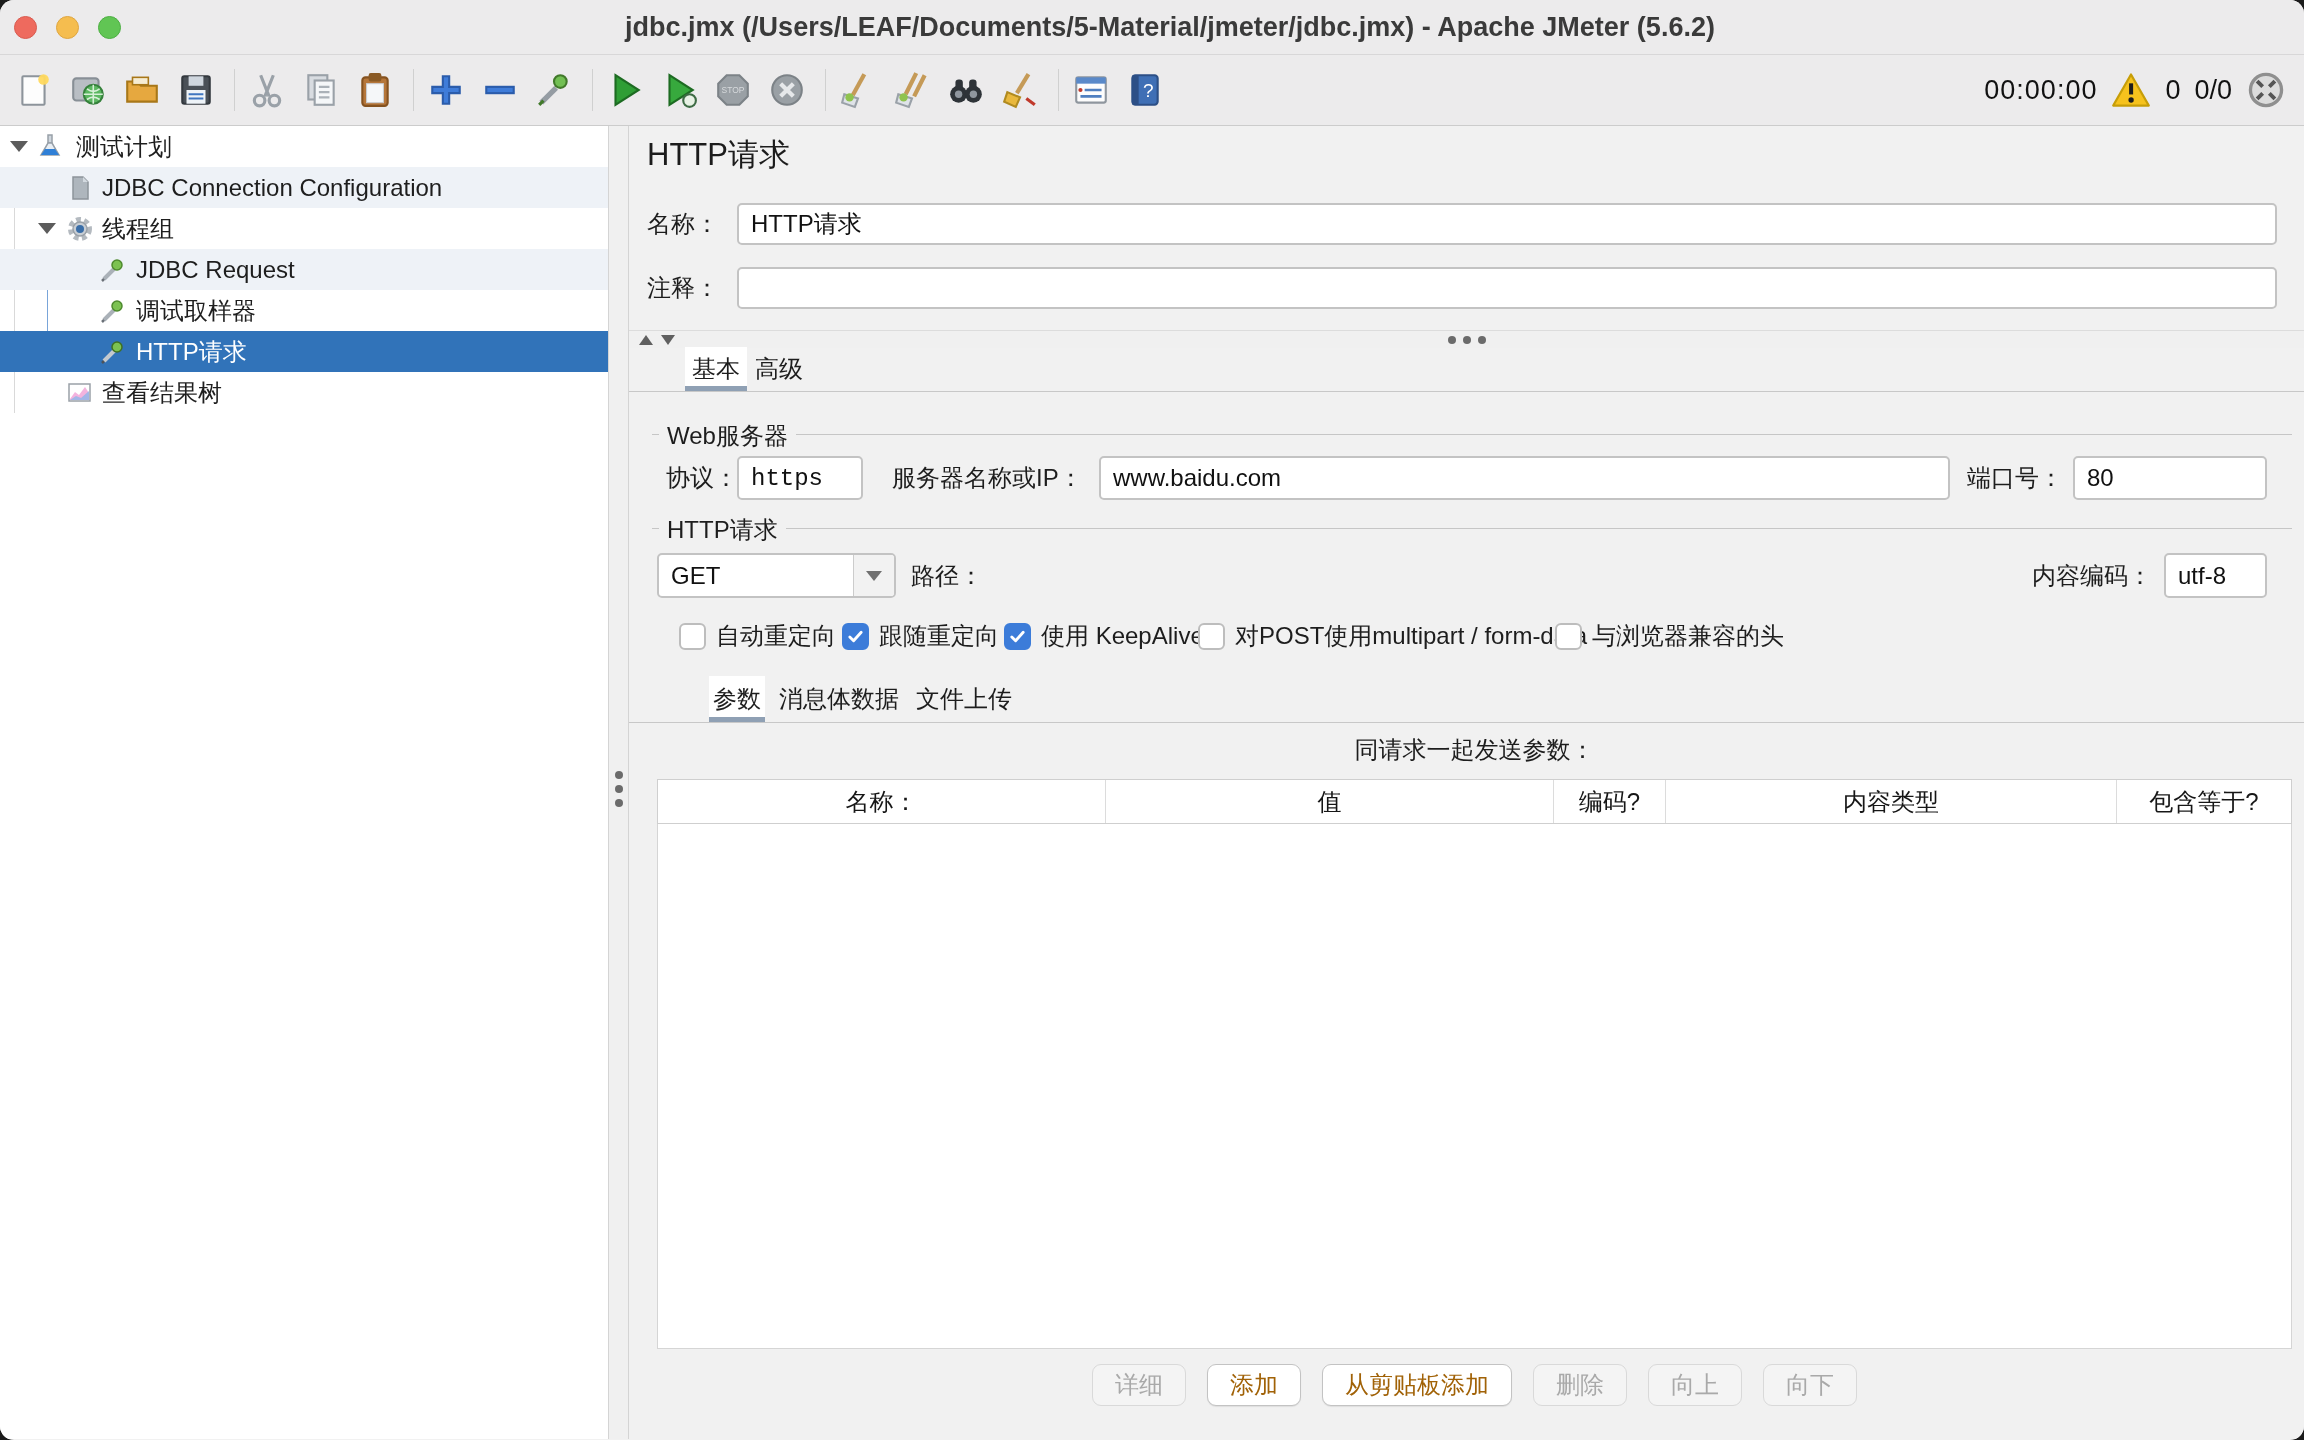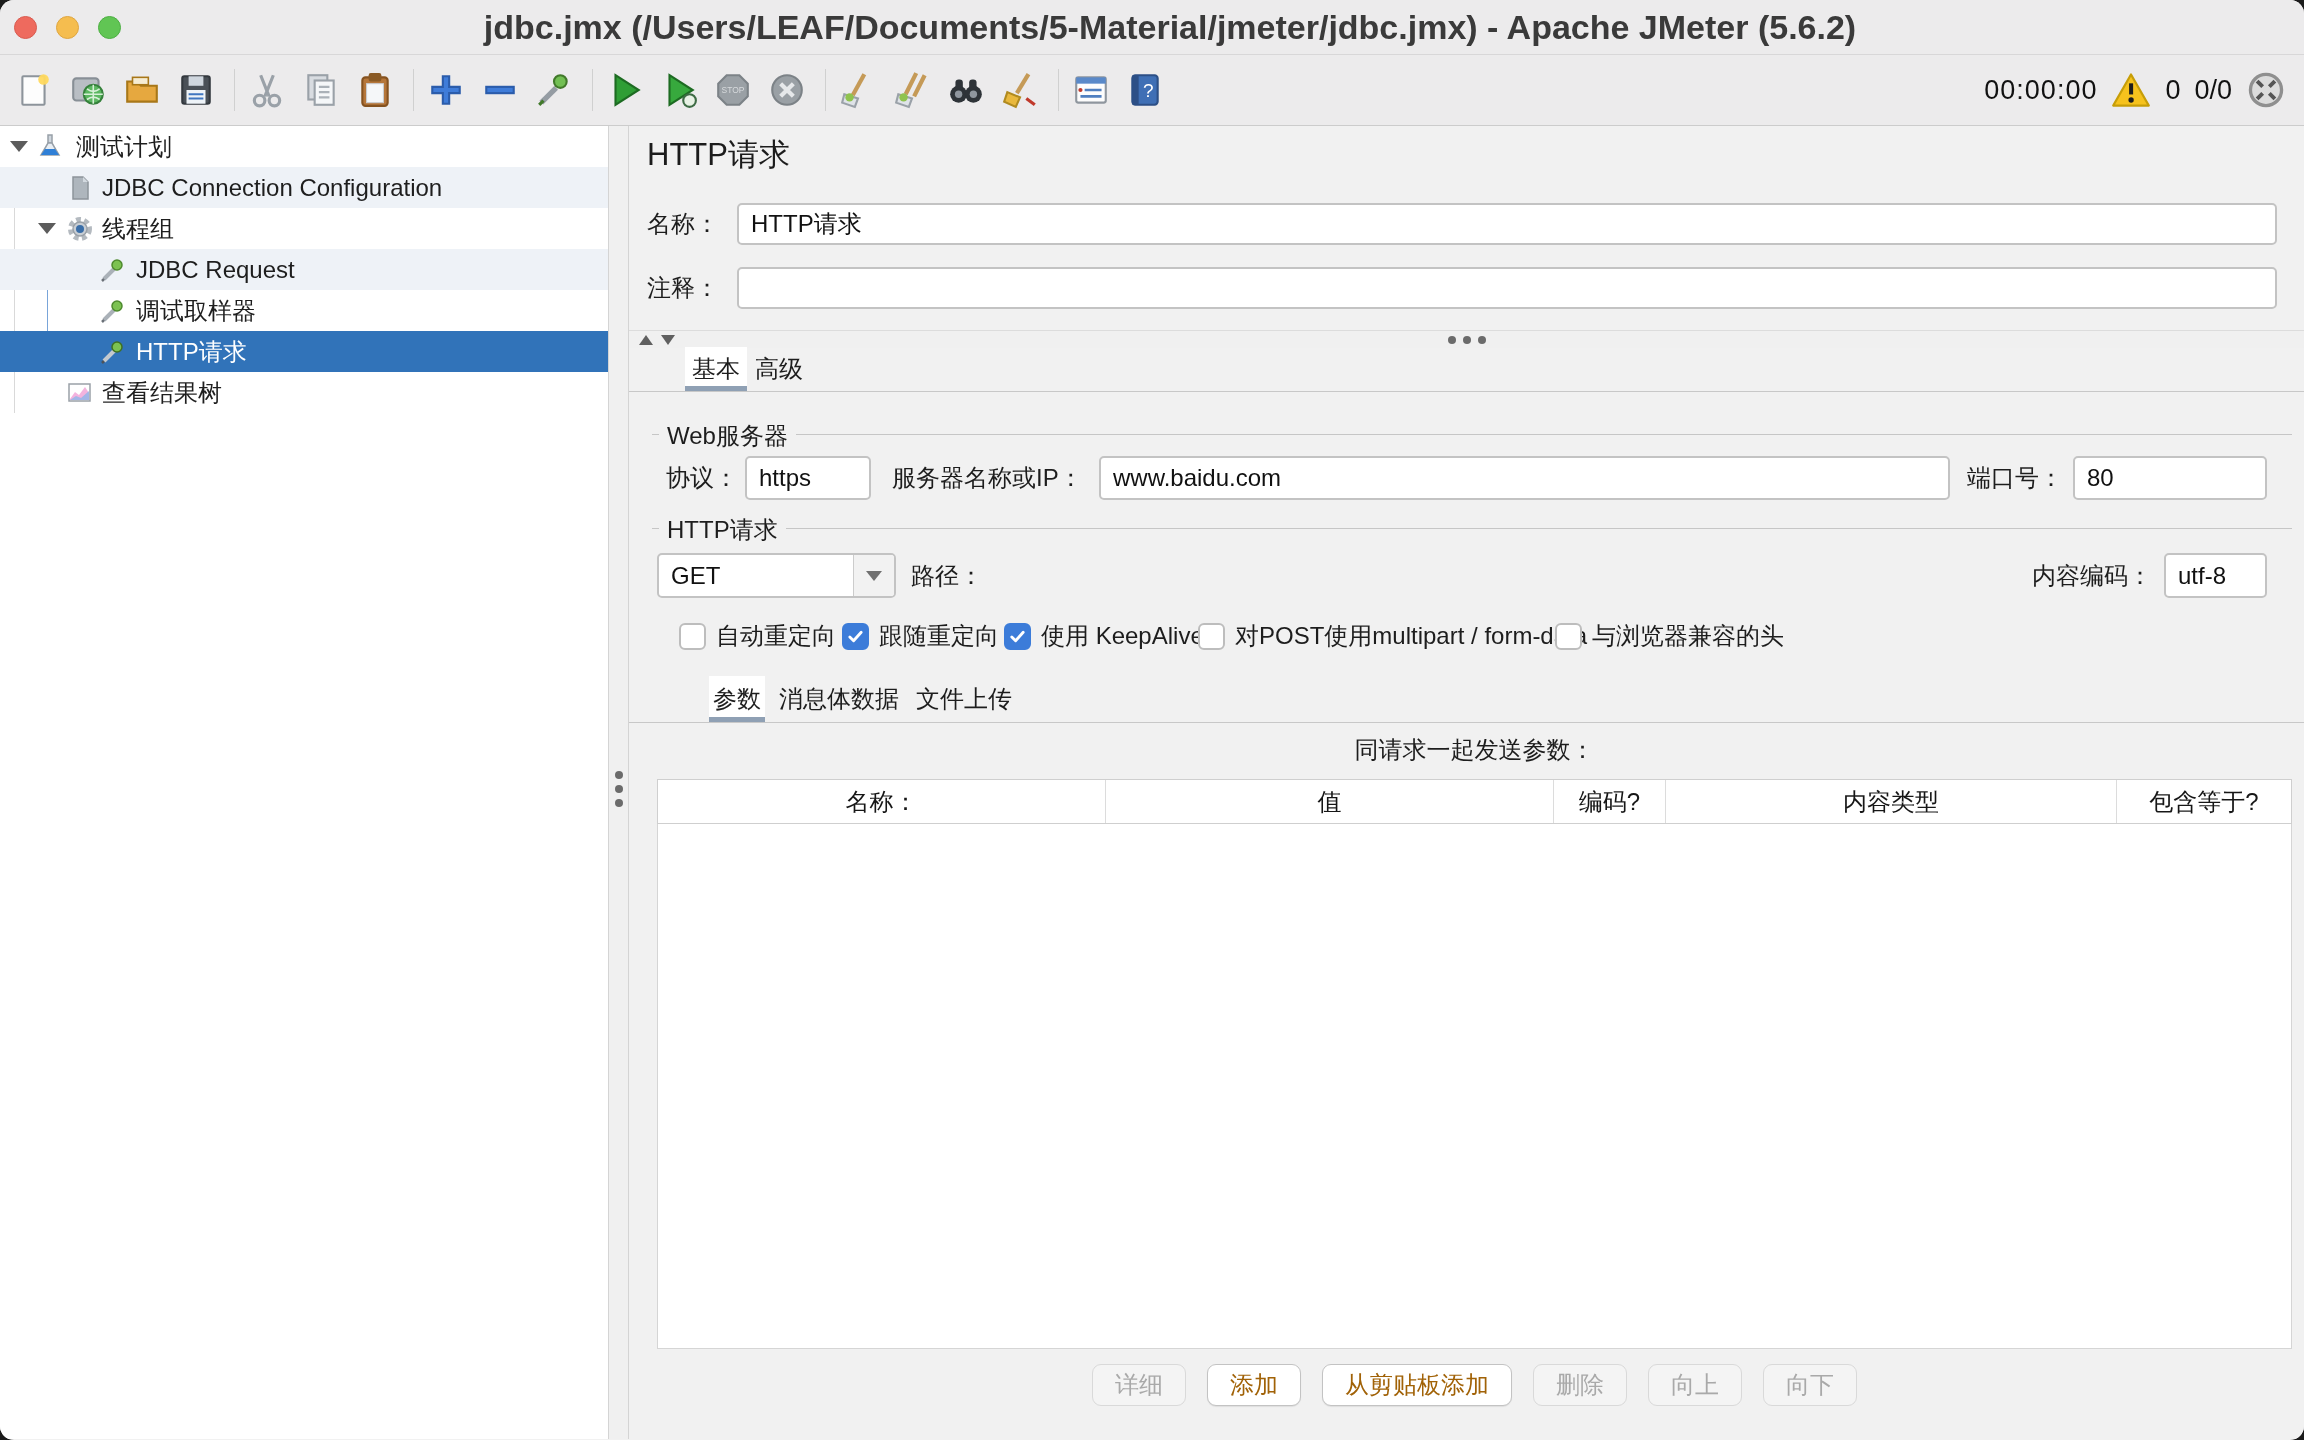--- a/index.html
+++ b/index.html
@@ -10,21 +10,21 @@
   }
   .window{position:absolute;inset:0;border-radius:14px;overflow:hidden;background:#f1f1f1;}
 
   
   .titlebar{height:54px;background:#ecebec;border-bottom:1px solid #d8d7d8;position:relative;}
   .lights{position:absolute;left:14px;top:16px;display:flex;gap:19px;}
   .light{width:21px;height:21px;border-radius:50%;}
   .light.red{background:#ee6a5e;border:1px solid #d95b50;}
   .light.yellow{background:#f5bd4f;border:1px solid #dfa640;}
   .light.green{background:#61c554;border:1px solid #4daf43;}
-  .title{line-height:54px;text-align:center;font-size:34px;font-weight:bold;color:#3a3a3a;margin-left:36px;}
+  .title{line-height:54px;text-align:center;font-size:27px;font-weight:bold;color:#3a3a3a;margin-left:36px;}
 
   
   .toolbar{height:71px;background:#ecebec;border-bottom:1px solid #cccccc;display:flex;align-items:center;padding-left:14px;box-sizing:border-box;justify-content:space-between;}
   .tbi{width:40px;height:40px;margin-right:14px;display:flex;align-items:center;justify-content:center;}
   .tbi svg{width:38px;height:38px;}
   .tsep{width:1px;height:42px;background:#d0d0d0;margin:0 12px 0 4px;}
   .tb-right{margin-left:auto;display:flex;align-items:center;padding-right:18px;gap:14px;}
   .clock{font-size:27px;color:#111;letter-spacing:1px;}
   .cnt{font-size:27px;color:#111;}
   .status-ic svg{width:40px;height:40px;display:block;}
@@ -386,21 +386,21 @@
 
       <div class="abs tabs">
         <div class="tab sel" style="left:8px;width:62px;"><span>基本</span><span class="ul"></span></div>
         <div class="tab" style="left:70px;width:64px;"><span>高级</span></div>
       </div>
 
       <div class="abs group-line" style="left:23px;top:308px;width:1640px;"></div>
       <div class="abs legend" style="left:30px;top:294px;">Web服务器</div>
 
       <div class="abs flabel" style="left:37px;top:330px;line-height:44px;">协议：</div>
-      <input class="abs tinput" style="left: 116px; top: 330px; width: 126px; height: 44px;" value="https">
+      <input class="abs tinput" style="left: 108px; top: 330px; width: 126px; height: 44px; font-family: Liberation Mono, monospace;" value="https">
       <div class="abs flabel" style="left:263px;top:330px;line-height:44px;">服务器名称或IP：</div>
       <input class="abs tinput" style="left: 470px; top: 330px; width: 851px; height: 44px;" value="www.baidu.com">
       <div class="abs flabel" style="left:1338px;top:330px;line-height:44px;">端口号：</div>
       <input class="abs tinput" style="left: 1444px; top: 330px; width: 194px; height: 44px;" value="80">
 
       <div class="abs group-line" style="left:23px;top:402px;width:1640px;"></div>
       <div class="abs legend" style="left:30px;top:388px;">HTTP请求</div>
 
       <div class="abs combo" style="left:28px;top:427px;width:239px;height:45px;">
         <span class="val">GET</span>

